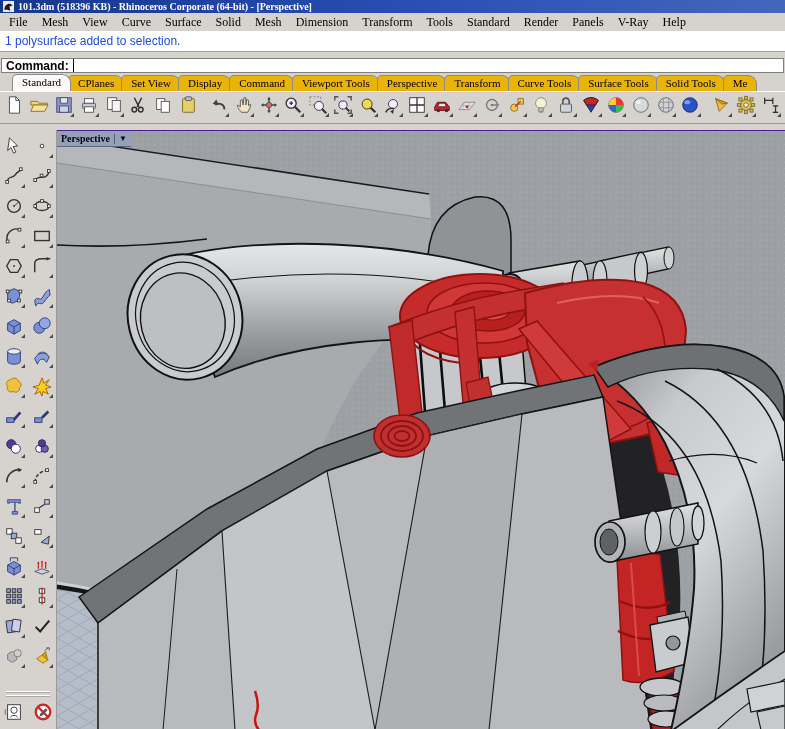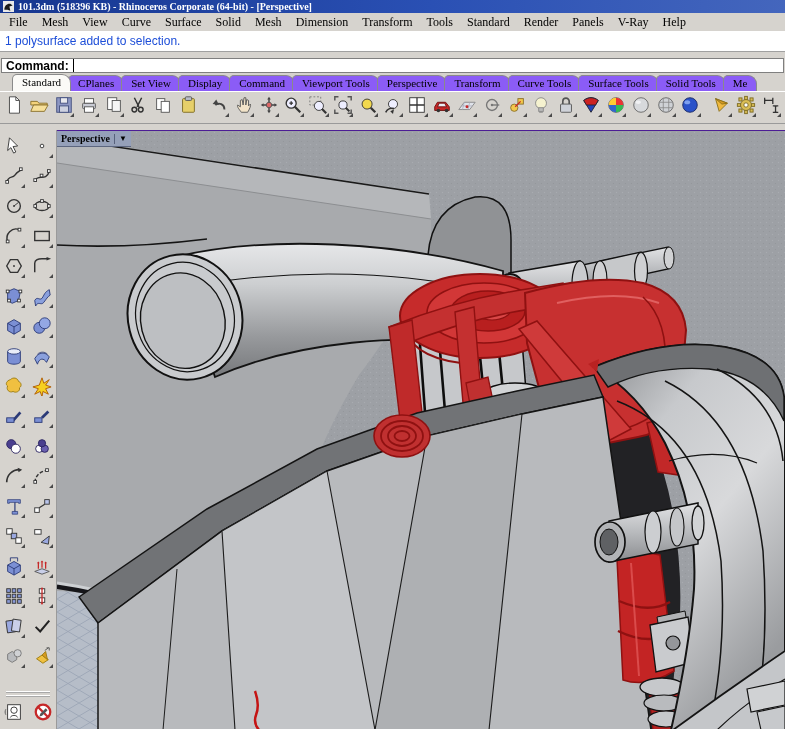--- a/index.html
+++ b/index.html
@@ -20,21 +20,21 @@
     font:12px "Liberation Sans",sans-serif;padding:3px 5px;color:#1d4ed8;}
   .cmdgap{height:6px;background:#d6d3ce;}
   .command-row{height:15px;background:#fff;border:1px solid #7f7f7f;margin:0 1px;
     display:flex;align-items:center;font:12px "Liberation Sans",sans-serif;padding-left:4px;}
   .command-row b{font-weight:bold;margin-right:3px;}
   .caret{display:inline-block;width:1px;height:13px;background:#000;margin-left:1px;}
   
   .tabbar{height:19px;display:flex;align-items:flex-end;padding-left:12px;background:#d6d3ce;
     border-bottom:1px solid #fff;font:11px "Liberation Serif",serif;}
   .tab{padding:1px 9px 2px;border:1px solid #8a8a8a;border-bottom:none;margin-right:-3px;
-    border-radius:5px 9px 0 0;background:#8b5cf6;position:relative;white-space:nowrap;cursor:default;}
+    border-radius:5px 9px 0 0;background:#eab308;position:relative;white-space:nowrap;cursor:default;}
   .tab.active{background:#fbfaf7;z-index:3;padding-bottom:3px;}
   
   .toolbar{height:29px;display:flex;align-items:center;padding:1px 2px;background:#d6d3ce;}
   .tool{width:25px;height:25px;position:relative;display:flex;align-items:center;justify-content:center;
     border:1px solid transparent;}
   .tool svg{width:20px;height:20px;}
   .tool.fly::after{content:'';position:absolute;right:1px;bottom:1px;width:0;height:0;
     border-left:4px solid transparent;border-bottom:4px solid #4a4a4a;}
   .gap1{margin-left:6px;}
   .strip{height:3px;background:#d6d3ce;border-bottom:1px solid #9a9a9a;}

